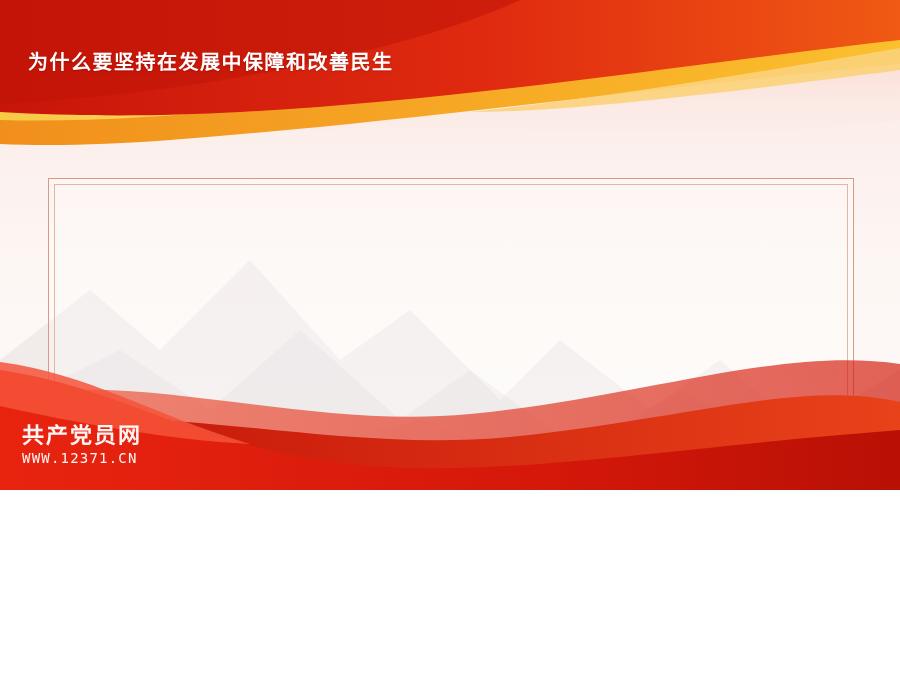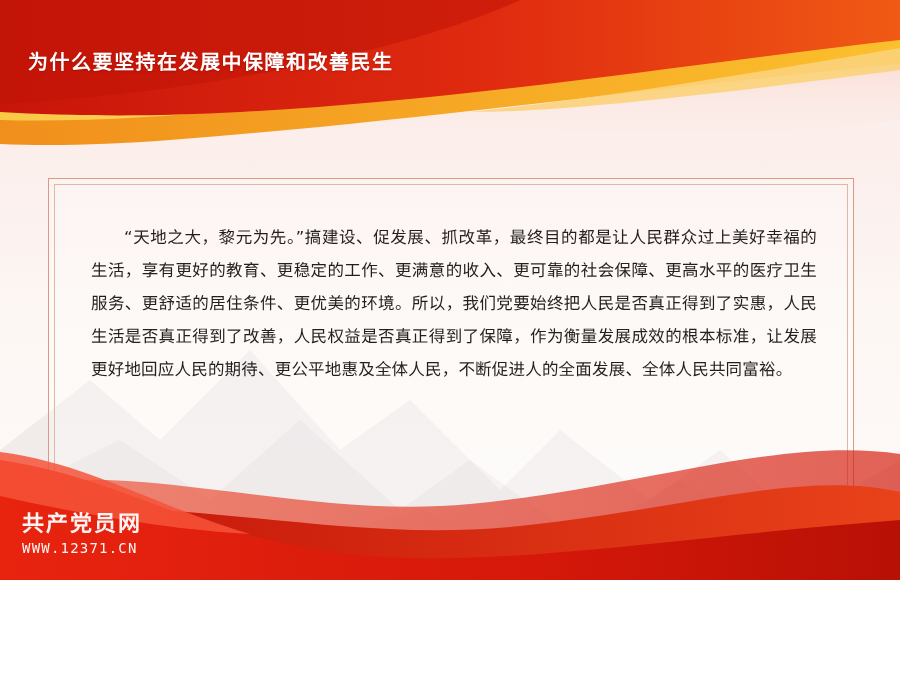--- a/index.html
+++ b/index.html
@@ -5,21 +5,21 @@
 <style>
   * { box-sizing: border-box; }
   html, body {
     margin: 0; padding: 0;
     width: 900px; height: 675px;
     overflow: hidden;
     font-family: "DejaVu Sans", "Liberation Sans", sans-serif;
   }
   .slide {
     position: relative;
-    width: 900px; height: 580px;
+    width: 900px; height: 490px;
     background: #4d7c0f;
     overflow: hidden;
   }
 
   
   .bg-base {
     position: absolute; inset: 0;
     background:
       linear-gradient(180deg, #fdf3f2 0%, #fbeeeb 25%, #fdf7f4 55%, #fdfaf7 100%);
   }
@@ -80,21 +80,21 @@
     bottom: 24px;
     z-index: 10;
     color: #ffffff;
   }
   .logo-cn {
     font-size: 22px;
     font-weight: bold;
     letter-spacing: 2px;
     line-height: 1.05;
     opacity: .95;
-    font-family: Liberation Mono, monospace;
+    font-family: Liberation Sans, sans-serif;
     text-align: right;
   }
   .logo-url {
     margin-top: 3px;
     font-size: 14px;
     letter-spacing: 1.2px;
     font-family: "DejaVu Sans Mono", "Liberation Mono", monospace;
     opacity: .95;
   }
 </style>
@@ -148,23 +148,20 @@
 
     <path d="M0,0 L520,0 C420,46 220,92 0,104 Z" fill="#c01408" opacity="0.55"></path>
 
     <path d="M900,48 C770,70 620,96 470,112 C560,112 700,96 900,70 Z" fill="#fbd27a" opacity="0.9"></path>
   </svg>
 
   <div class="banner-title">为什么要坚持在发展中保障和改善民生</div>
 
   <div class="card">
     <div class="card-inner"></div>
-    <div class="card-body">
-      <p>“天地之大，黎元为先。”搞建设、促发展、抓改革，最终目的都是让人民群众过上美好幸福的生活，享有更好的教育、更稳定的工作、更满意的收入、更可靠的社会保障、更高水平的医疗卫生服务、更舒适的居住条件、更优美的环境。所以，我们党要始终把人民是否真正得到了实惠，人民生活是否真正得到了改善，人民权益是否真正得到了保障，作为衡量发展成效的根本标准，让发展更好地回应人民的期待、更公平地惠及全体人民，不断促进人的全面发展、全体人民共同富裕。</p>
-    </div>
   </div>
 
   <svg class="ribbons" viewBox="0 0 900 180" preserveAspectRatio="none">
     <defs>
       <linearGradient id="rb1" x1="0" y1="0" x2="1" y2="0">
         <stop offset="0%" stop-color="#e8240f"></stop>
         <stop offset="60%" stop-color="#d5180a"></stop>
         <stop offset="100%" stop-color="#b81005"></stop>
       </linearGradient>
       <linearGradient id="rb2" x1="0" y1="0" x2="1" y2="0">

